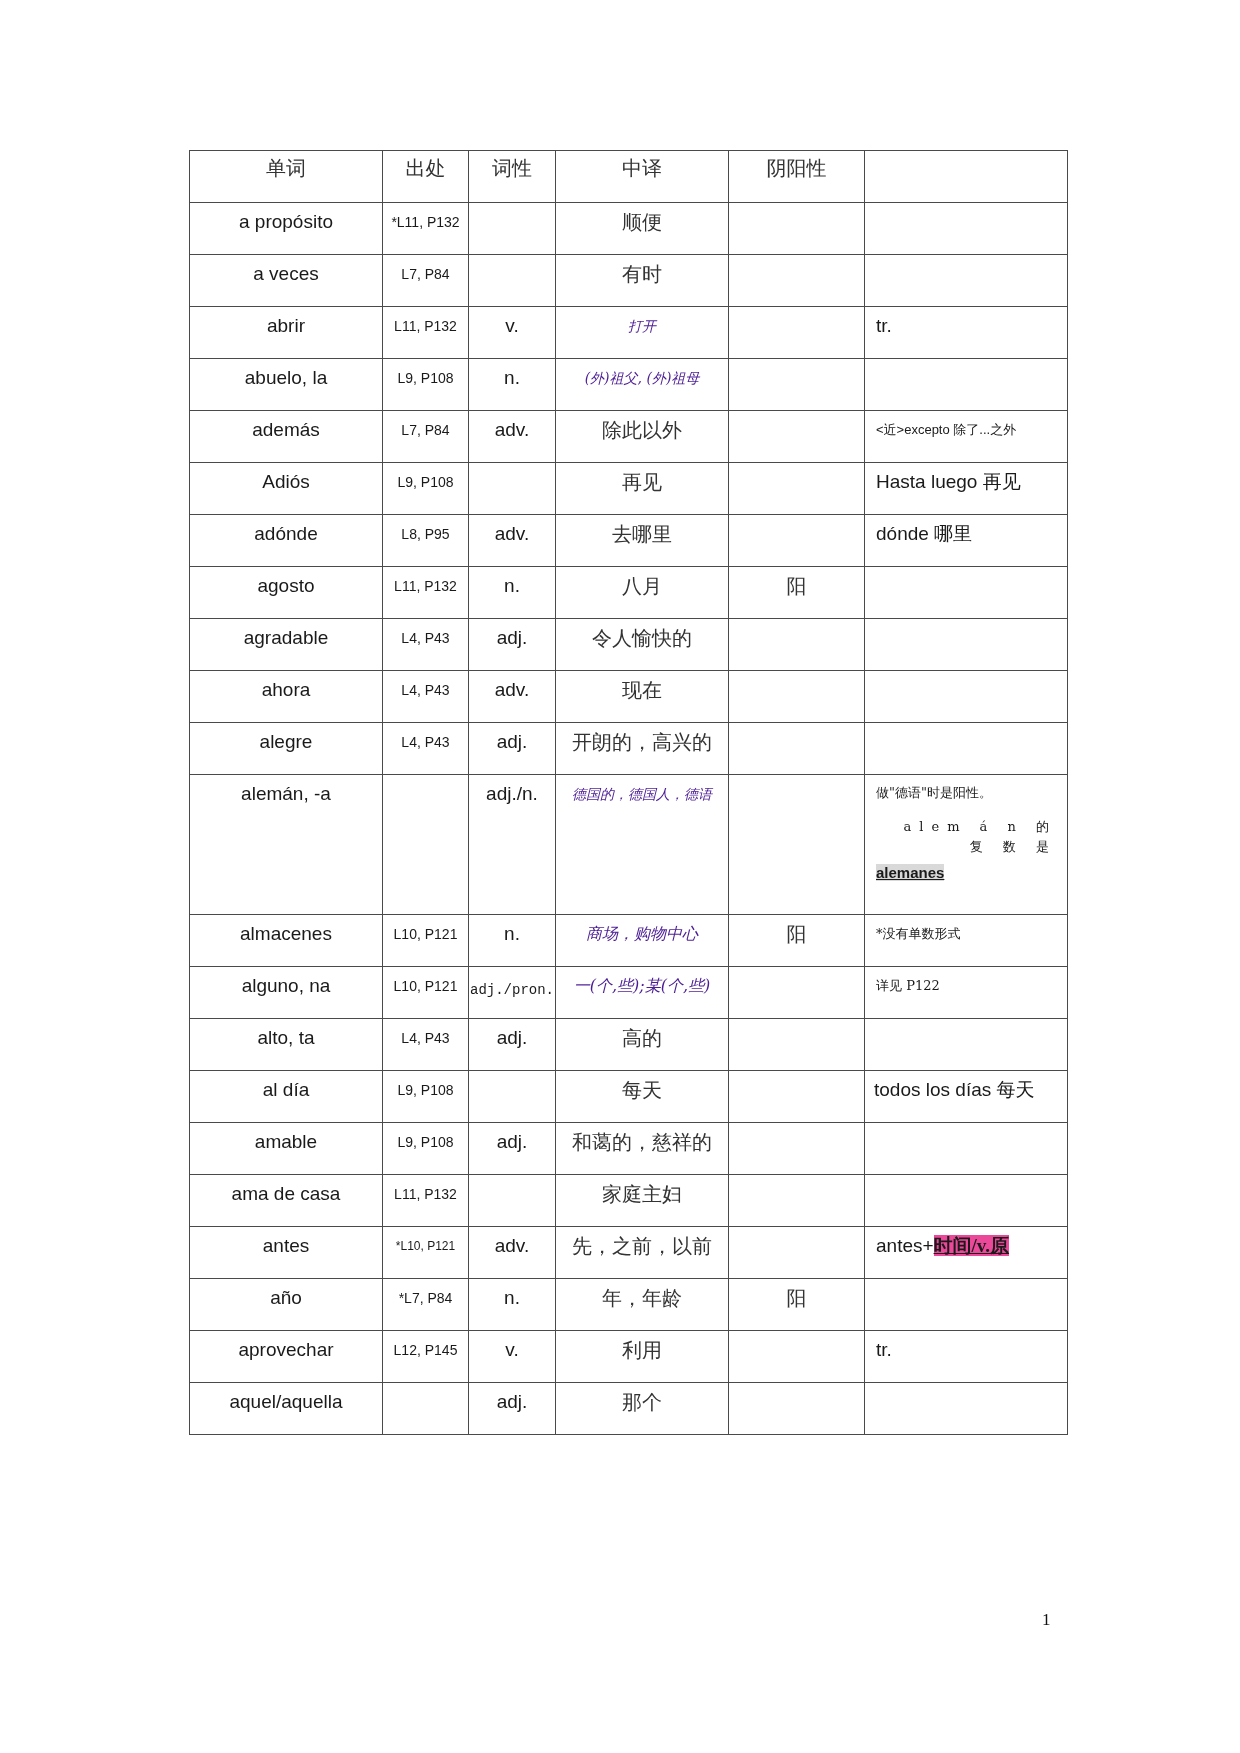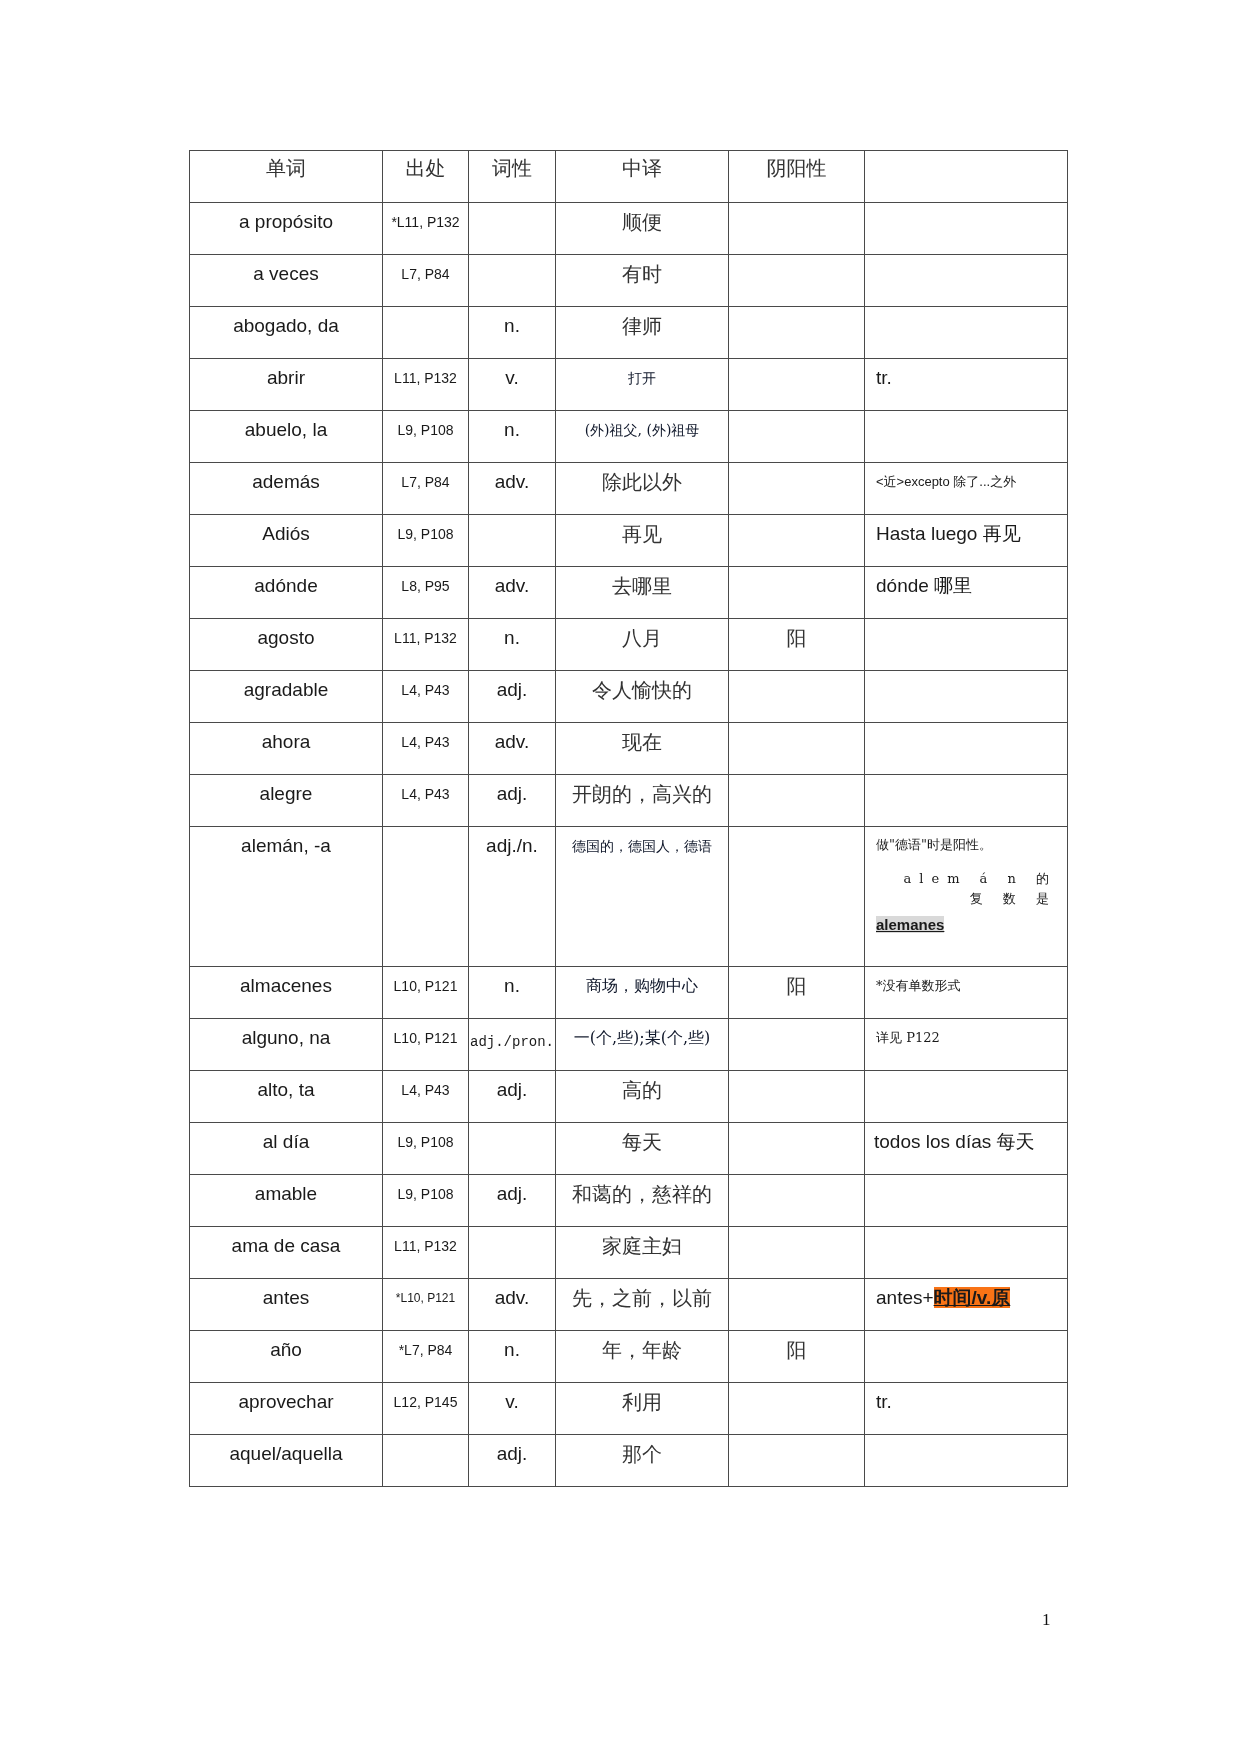--- a/index.html
+++ b/index.html
@@ -14,31 +14,31 @@
   .c4 { width: 173px; } .c5 { width: 136px; } .c6 { width: 203px; }
   .cell { padding-top: 8px; line-height: 22px; }
   .center { text-align: center; }
   .left { text-align: left; padding-left: 11px; padding-right: 10px; }
   .hdr { font-family: "DejaVu Serif", serif; font-size: 20px; color: #333; padding-top: 6px; }
   .word { font-size: 19px; }
   .src { font-size: 14px; text-align: center; }
   .pos { font-size: 19px; }
   .pos-small { font-size: 14px; font-family: Liberation Mono, monospace; }
   .zh { font-family: "DejaVu Serif", serif; font-size: 20px; color: #333; }
-  .zh-small { font-family: "DejaVu Serif", serif; font-size: 14px; color: #0f172a; }
+  .zh-small { font-family: "DejaVu Serif", serif; font-size: 14px; color: #4c1d95; font-style: italic; }
   .gender { font-family: "DejaVu Serif", serif; font-size: 20px; color: #333; }
   .note { font-size: 19px; }
   .note-small { font-size: 13px; }
   .note-zh { font-family: "DejaVu Serif", serif; }
   tr.tall td { height: 140px; }
   .note-block { font-size: 13px; line-height: 20px; }
   .note-block .line { margin-bottom: 14px; }
   .note-block .spaced { letter-spacing: 8px; font-family: "DejaVu Serif", serif; text-align: right; }
   .hl { background: #d9d9d9; font-weight: bold; text-decoration: underline; font-size: 15px; }
-  .hl-big { background: #f97316; font-weight: bold; text-decoration: underline; }
+  .hl-big { background: #ec4899; font-weight: bold; text-decoration: underline; font-family: Liberation Serif, serif; }
   .page-num { position: absolute; left: 1042px; top: 1610px; font-family: "Liberation Serif", serif;
               font-size: 17px; color: #111; }
 </style>
 </head>
 <body>
 
 <div class="page">
 <table class="vocab">
   <colgroup>
     <col class="c1">
@@ -106,40 +106,20 @@
           </td>
     <td>
             <div class="cell center gender"></div>
           </td>
     <td>
             <div class="cell left note"></div>
           </td>
   </tr>
 
 
-  <tr>
-    <td>
-            <div class="cell center word">abogado, da</div>
-          </td>
-    <td>
-            <div class="cell center src"></div>
-          </td>
-    <td>
-            <div class="cell center pos">n.</div>
-          </td>
-    <td>
-            <div class="cell center zh">律师</div>
-          </td>
-    <td>
-            <div class="cell center gender"></div>
-          </td>
-    <td>
-            <div class="cell left note"></div>
-          </td>
-  </tr>
 
   <tr>
     <td>
             <div class="cell center word">abrir</div>
           </td>
     <td>
             <div class="cell center src">L11, P132</div>
           </td>
     <td>
             <div class="cell center pos">v.</div>

